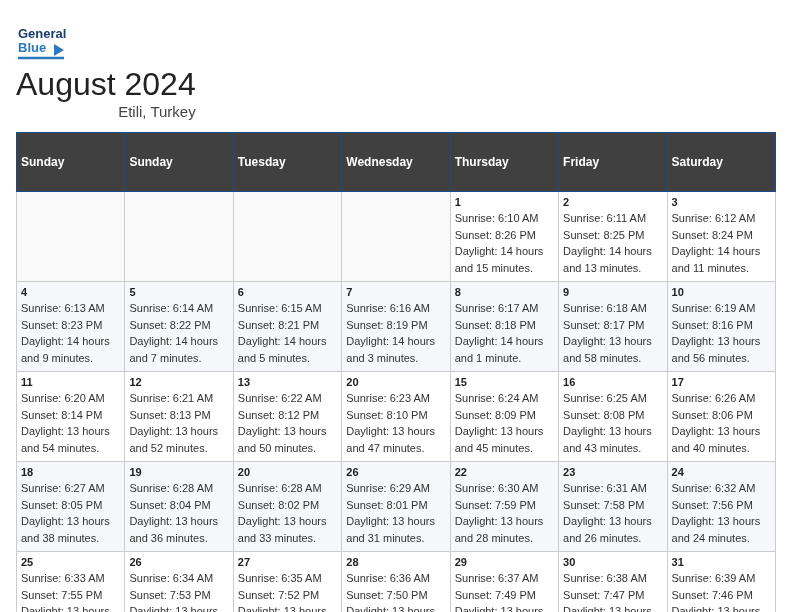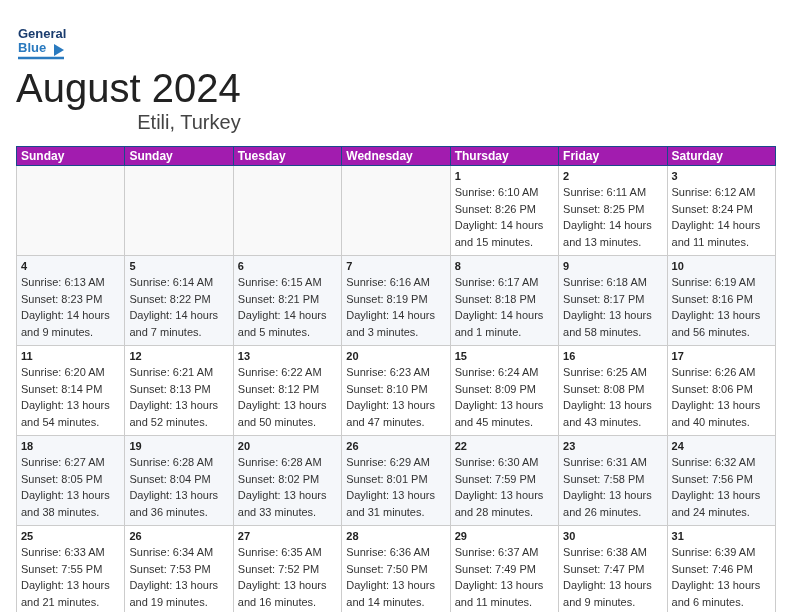--- a/index.html
+++ b/index.html
@@ -14,39 +14,39 @@
       display: flex;
       justify-content: space-between;
       align-items: flex-start;
       margin-bottom: 12px;
       flex-direction: column;
     }
     .title-area {
       text-align: right;
     }
     .month-title {
-      font-size: 40px;
+      font-size: 32px;
       color: #222;
       font-weight: normal;
     }
     .subtitle {
-      font-size: 20px;
+      font-size: 15px;
       color: #444;
     }
     table {
       width: 100%;
       border-collapse: collapse;
       table-layout: fixed;
     }
     thead tr th {
-      background: #a21caf;
+      background: #404040;
       color: #fff;
       font-size: 12px;
       font-weight: bold;
-      padding: 2px 4px;
+      padding: 22px 4px;
       text-align: left;
       border: 1px solid #1a4a8a;
     }
     tbody tr td {
       border: 1px solid #ccc;
       vertical-align: top;
       padding: 4px 4px;
       font-size: 10px;
       color: #333;
       height: 90px;

